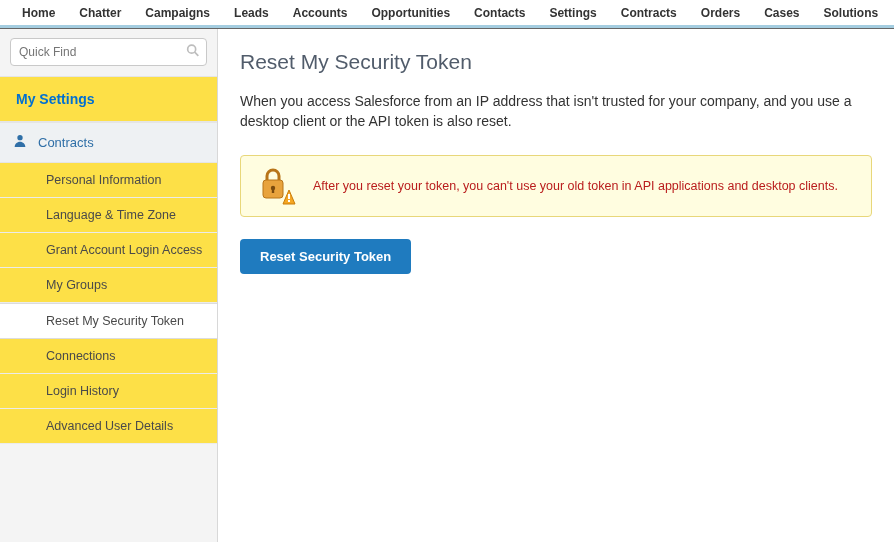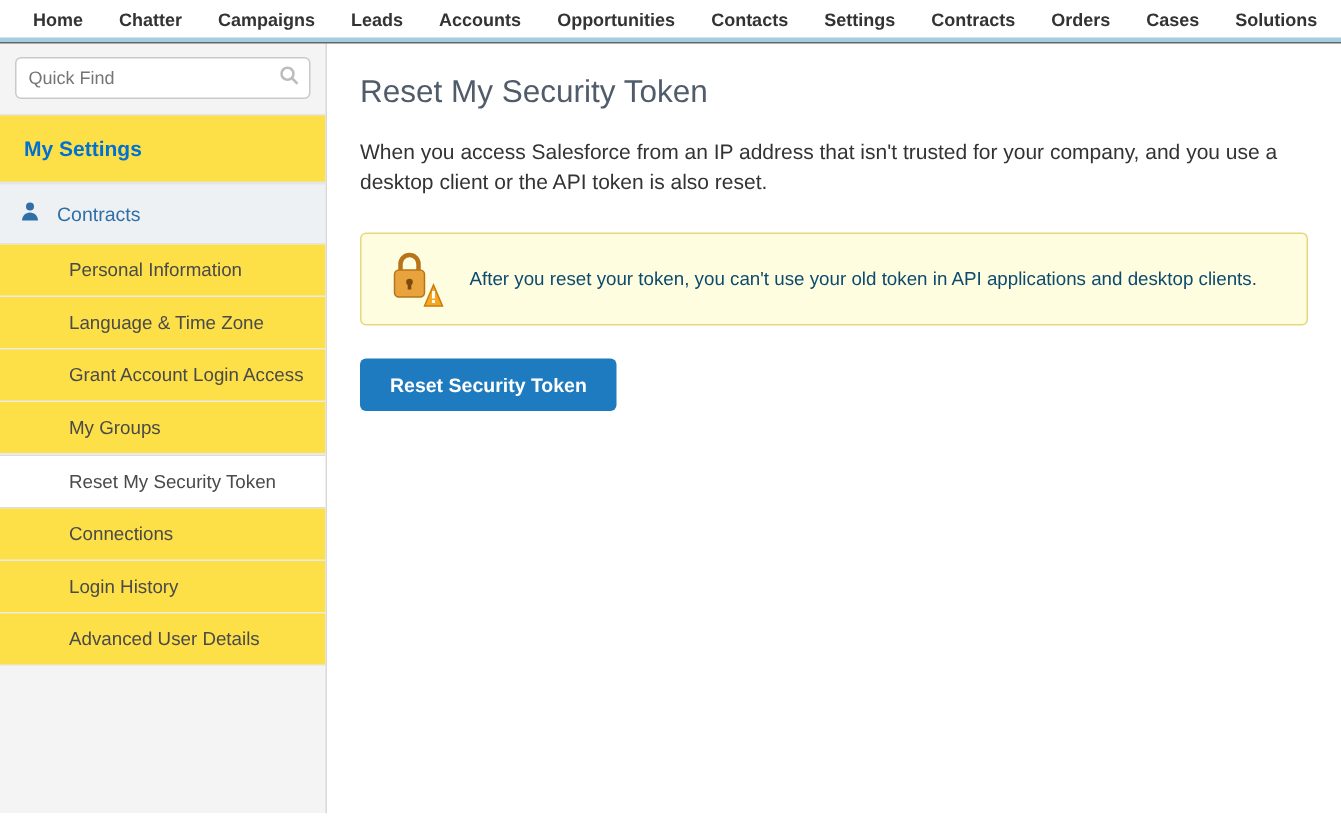--- a/index.html
+++ b/index.html
@@ -142,21 +142,21 @@
     padding: 10px 16px;
     margin-bottom: 22px;
   }
   .alert .alert-icon {
     flex: 0 0 44px;
     height: 40px;
     position: relative;
   }
   .alert .msg {
     font-size: 12.5px;
-    color: #0c4a6e;
+    color: #b91c1c;
     margin-left: 12px;
   }
   .btn-primary {
     display: inline-block;
     background: #1f7bbf;
     color: #fff;
     font-weight: bold;
     font-size: 13px;
     border: none;
     border-radius: 4px;

